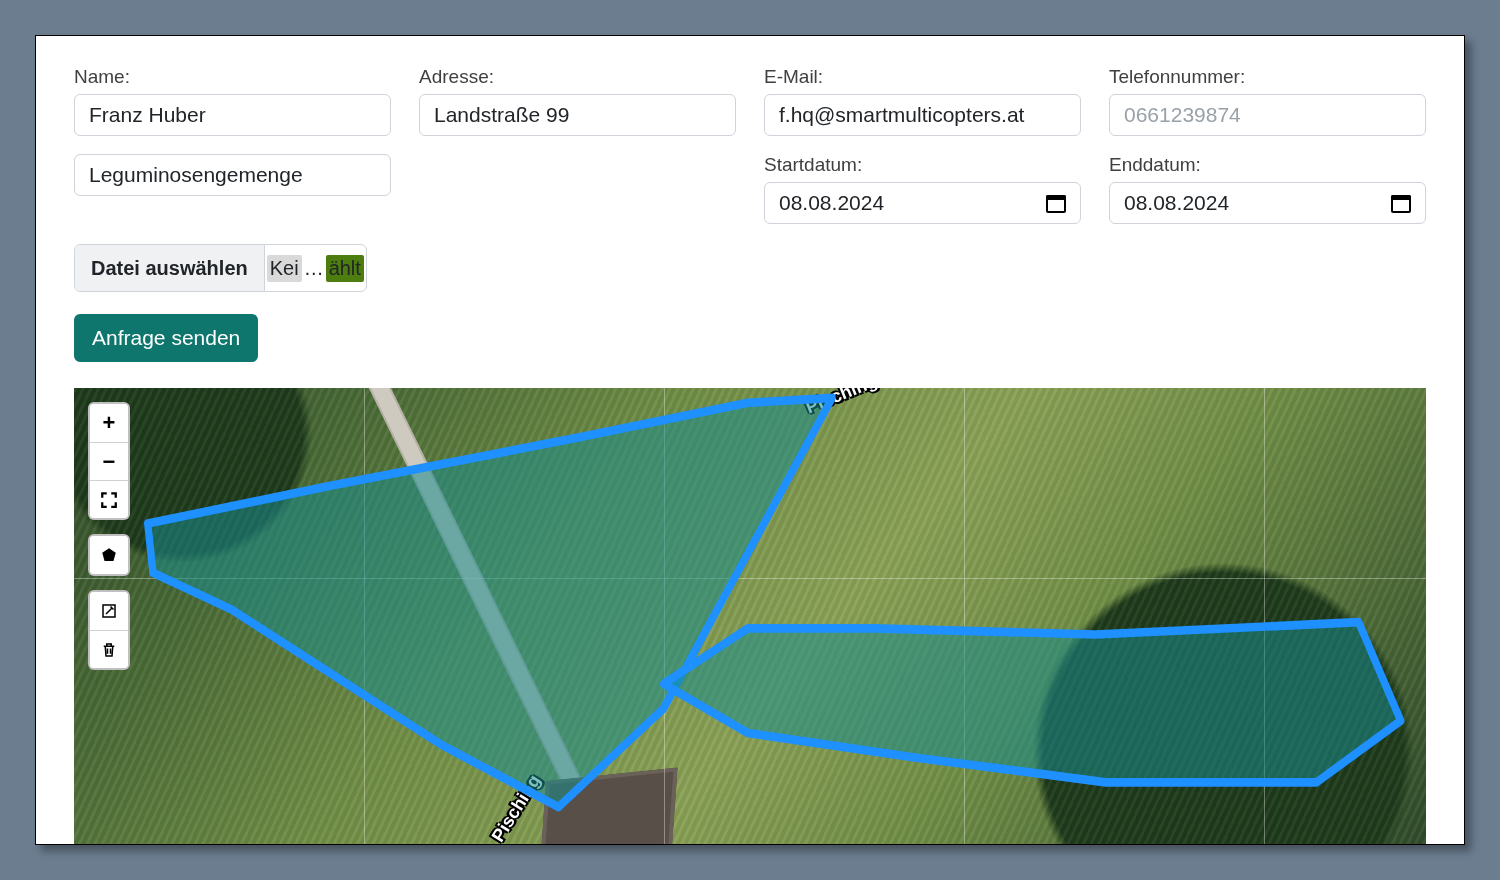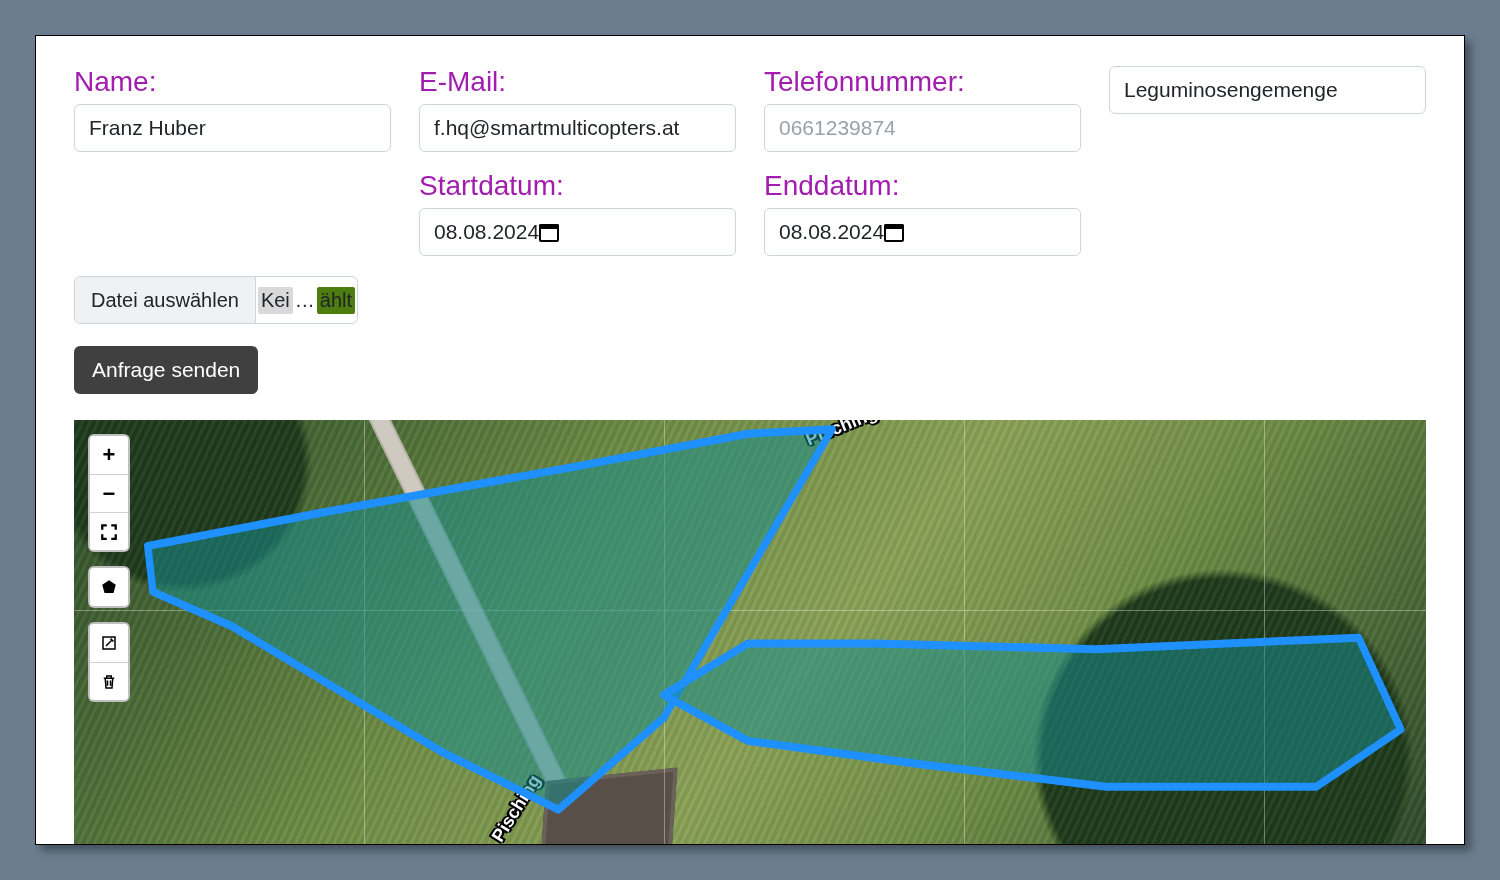--- a/index.html
+++ b/index.html
@@ -24,39 +24,40 @@
   }
   .form-grid {
     display: grid;
     grid-template-columns: repeat(4, 1fr);
     column-gap: 28px;
     row-gap: 18px;
     margin-bottom: 16px;
   }
   .field { display: flex; flex-direction: column; }
   .field label {
-    font-size: 28px;
-    color: #a21caf;
+    font-size: 19px;
+    color: #404040;
     margin-bottom: 6px;
     white-space: nowrap;
   }
   .field input[type="text"],
   .field .date-input {
-    height: 48px;
+    height: 42px;
     border: 1px solid #ced4da;
     border-radius: 6px;
     padding: 0 14px;
     font-size: 21px;
     color: #212529;
     background: #fff;
   }
   .field input::placeholder { color: #9aa1a8; }
   .date-input {
     display: flex;
     align-items: center;
+    justify-content: space-between;
   }
   .date-text { font-size: 21px; }
   .cal-icon {
     width: 20px; height: 20px;
     position: relative;
   }
   .cal-icon::before {
     content: ""; position: absolute; inset: 2px 0 0 0;
     border: 2px solid #000; border-radius: 2px;
   }
@@ -76,20 +77,21 @@
     height: 48px;
   }
   .file-btn {
     background: #f0f1f3;
     border: none;
     border-right: 1px solid #ced4da;
     padding: 0 16px;
     font-size: 20px;
     color: #212529;
     cursor: pointer;
+    font-weight: bold;
   }
   .file-status {
     padding: 0 2px;
     display: flex;
     align-items: center;
     font-size: 20px;
     max-width: 130px;
     white-space: nowrap;
     position: relative;
   }
@@ -100,21 +102,21 @@
   }
   .file-status .ell { padding: 0 2px; }
   .file-status .right-txt {
     background: #4d7c0f;
     padding: 2px 3px;
     border-radius: 2px;
   }
 
   .submit {
     margin-top: 22px;
-    background: #404040;
+    background: #0f766e;
     color: #fff;
     border: none;
     border-radius: 6px;
     height: 48px;
     padding: 0 18px;
     font-size: 21px;
     cursor: pointer;
     align-self: flex-start;
   }
 
@@ -190,20 +192,24 @@
 
 <div class="card">
 
   <div class="form-grid">
 
     <div class="field">
       <label>Name:</label>
       <input type="text" value="Franz Huber" style="">
     </div>
 
+    <div class="field">
+      <label>Adresse:</label>
+      <input type="text" value="Landstraße 99" style="">
+    </div>
 
     <div class="field">
       <label>E-Mail:</label>
       <input type="text" value="f.hq@smartmulticopters.at" style="">
     </div>
 
     <div class="field">
       <label>Telefonnummer:</label>
       <input type="text" placeholder="0661239874" style="">
     </div>

